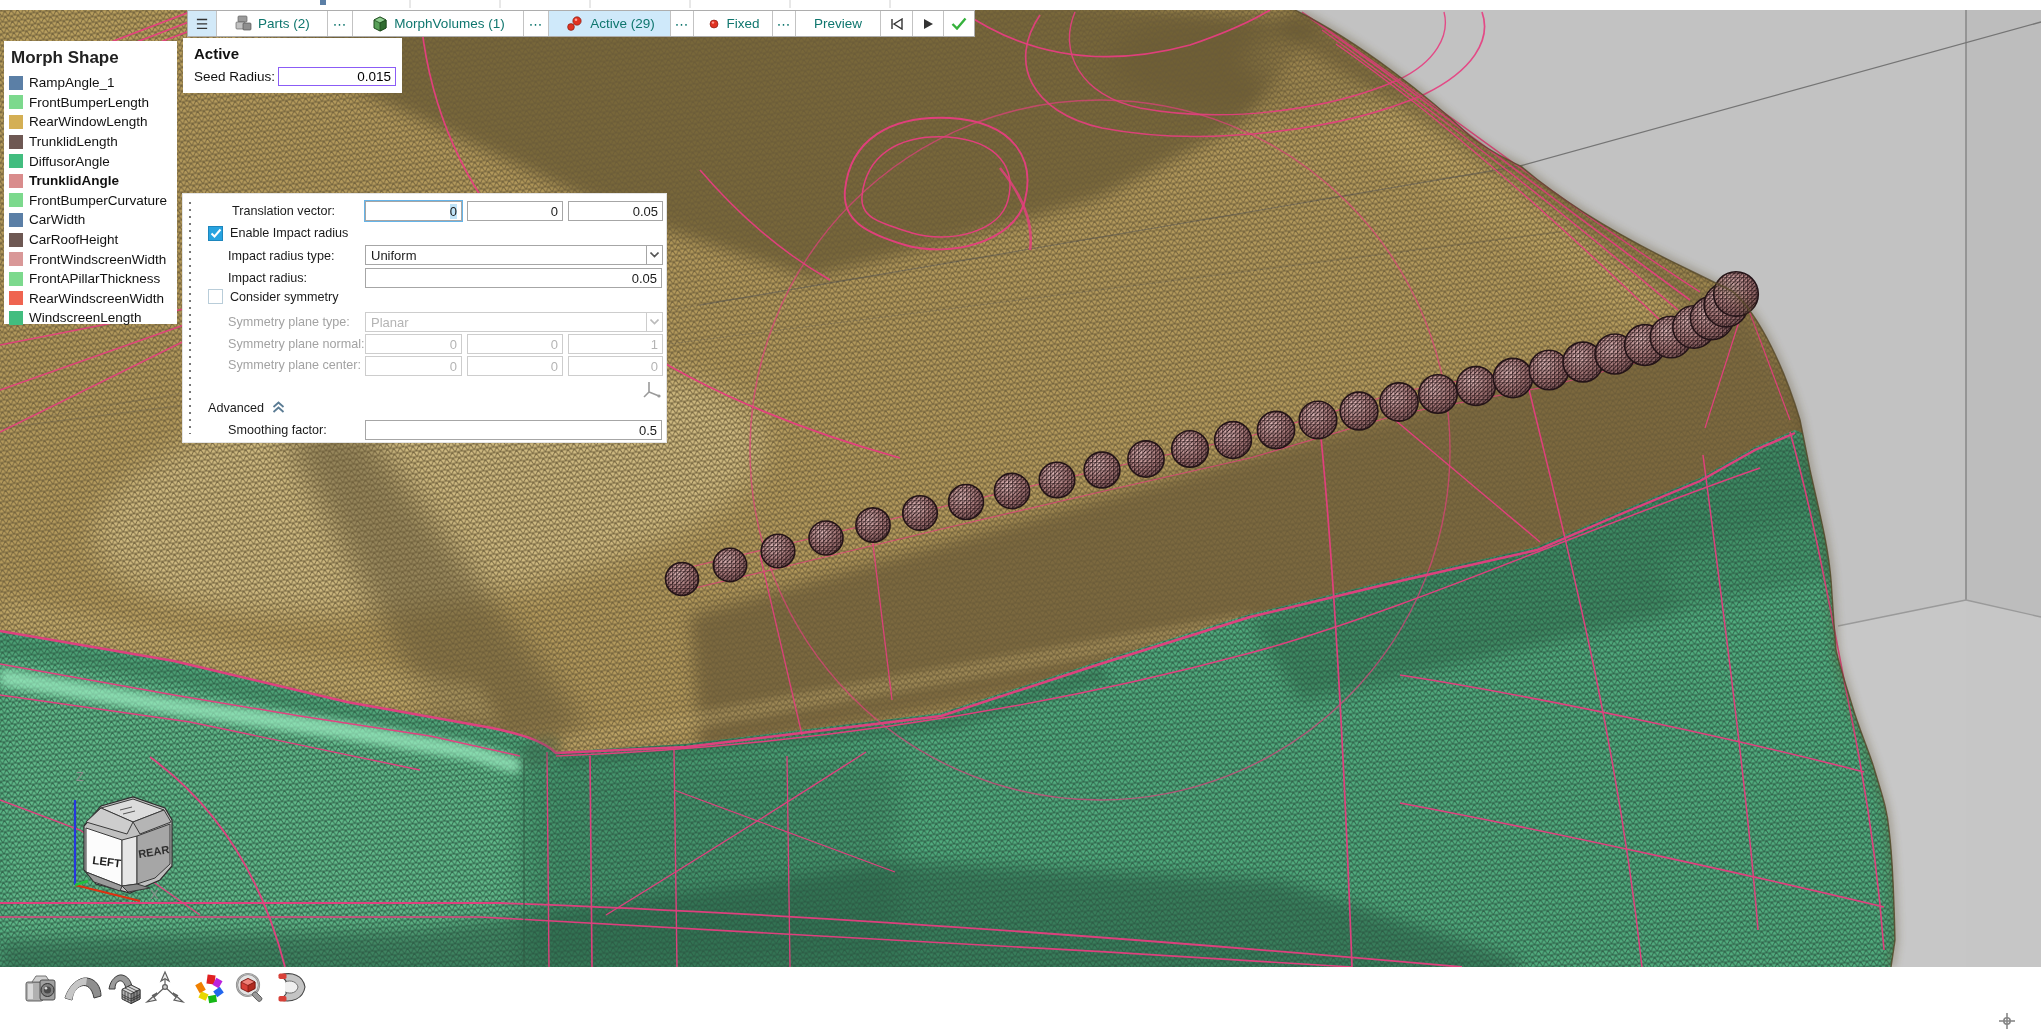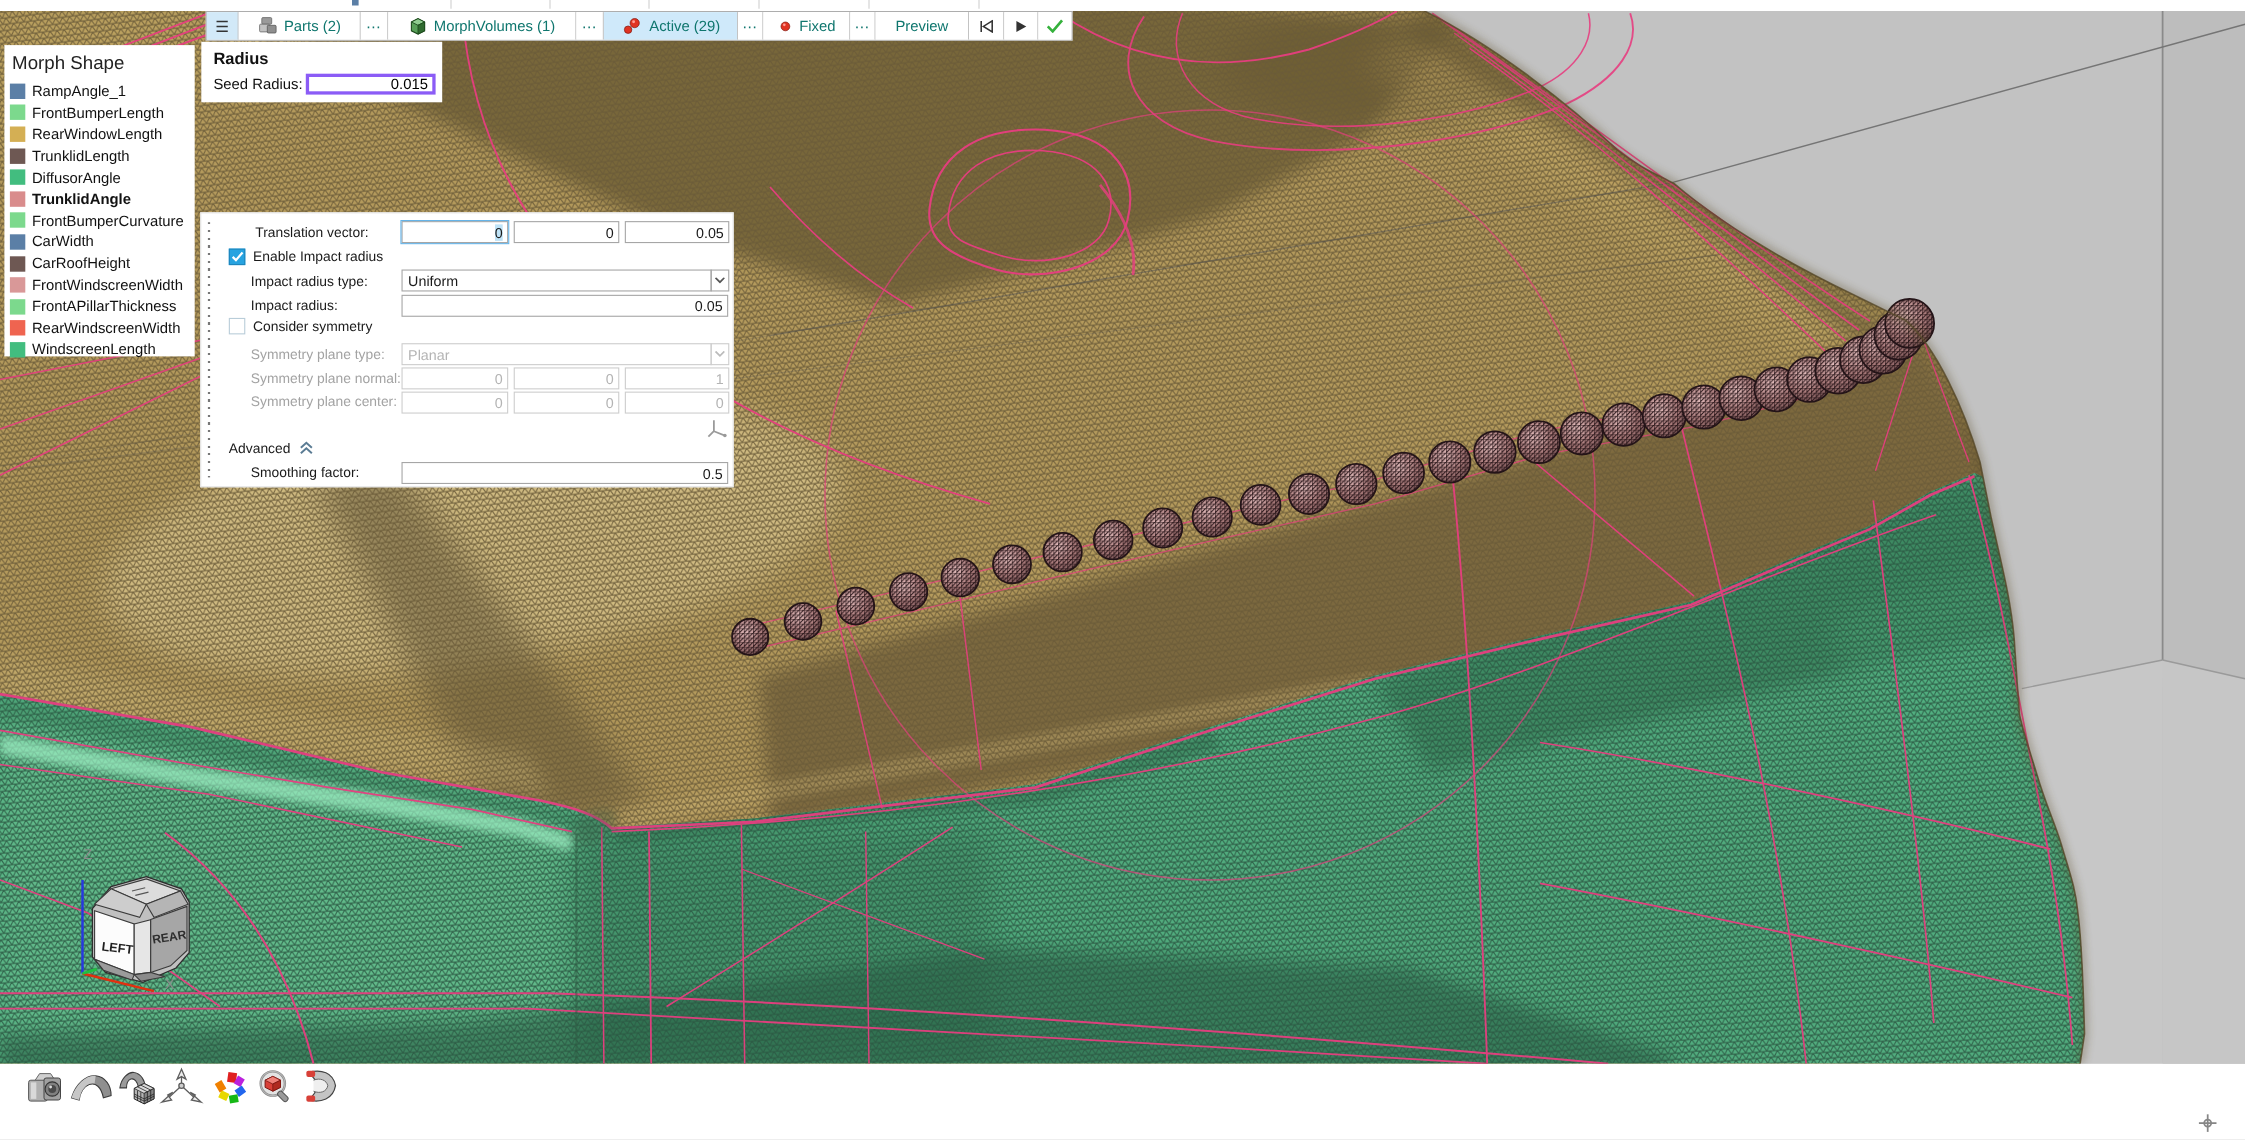--- a/index.html
+++ b/index.html
@@ -8,28 +8,28 @@
 #scene{position:absolute;left:0;top:0;}
 .panel{position:absolute;background:#fff;}
 
 #toolbar{position:absolute;left:187px;top:10px;height:27px;display:flex;
   border:1px solid #adadad;box-sizing:border-box;background:#fff;}
 .tb{display:flex;align-items:center;justify-content:center;height:100%;
   border-right:1px solid #c3c3c3;box-sizing:border-box;font-size:13.5px;color:#0f766e;background:#fff;}
 .tb:last-child{border-right:none;}
 
 #morph{left:4px;top:41px;width:173px;height:283px;}
-#morph h3{margin:7px 0 5px 7px;font-size:17px;font-weight:normal;color:#222;}
+#morph h3{margin:7px 0 5px 7px;font-size:17px;font-weight:bold;color:#222;}
 .mrow{display:flex;align-items:center;height:19.6px;font-size:13.5px;color:#111;}
 .sq{width:14px;height:14px;margin-left:5px;margin-right:6px;display:inline-block;flex:none;}
 
 #options{left:183px;top:38px;width:219px;height:55px;}
 #options .t{font-size:15px;font-weight:bold;color:#111;margin:7px 0 5px 11px;}
 #options .r{display:flex;align-items:center;margin-left:11px;font-size:13.5px;color:#111;white-space:nowrap;}
-#options input{width:118px;height:19px;border:3px solid #8b5cf6;text-align:right;
+#options input{width:118px;height:19px;border:1px solid #8b5cf6;text-align:right;
   font-size:13.5px;font-family:inherit;padding:0 4px 0 0;margin-left:3px;box-sizing:border-box;}
 
 #dlg{left:182px;top:193px;width:485px;height:250px;border:1px solid #e4e4e4;box-sizing:border-box;}
 #dlg .dots{position:absolute;left:6px;top:8px;bottom:8px;width:2px;
   background-image:repeating-linear-gradient(#777 0 2px,transparent 2px 7px);}
 .dlab{position:absolute;font-size:12.6px;color:#1a1a1a;white-space:nowrap;}
 .gray{color:#a3a3a3 !important;}
 .ibox{position:absolute;border:1px solid #a6a6a6;background:#fff;font-size:13px;color:#1a1a1a;
   text-align:right;box-sizing:border-box;padding:2px 4px 0 0;}
 .ibox.gray{border-color:#cdcdcd;color:#b4b4b4 !important;}
@@ -518,21 +518,21 @@
       <span class="sq" style="background:#ef6450"></span>
       <span style="font-weight:normal">RearWindscreenWidth</span>
     </div>
 <div class="mrow">
       <span class="sq" style="background:#42bd7f"></span>
       <span style="font-weight:normal">WindscreenLength</span>
     </div>
 </div>
 
 <div id="options" class="panel">
-  <div class="t">Radius</div>
+  <div class="t">Active</div>
   <div class="r">Seed Radius:<input value="0.015" readonly="" style=""></div>
 </div>
 
 <div id="dlg" class="panel">
   <div class="dots"></div>
   <div class="dlab " style="left:25px;top:10px;margin-left:24px;">Translation vector:</div>
 <div class="ibox " style="left:182px;top:7px;width:97px;height:20px;"><span style="background:#bfe3f7;">0</span></div>
 <div class="ibox " style="left:284px;top:7px;width:96px;height:20px;">0</div>
 <div class="ibox " style="left:385px;top:7px;width:95px;height:20px;">0.05</div>
 <div style="position:absolute;left:181px;top:6px;width:99px;height:22px;border:1px solid #66b4e8;box-sizing:border-box;"></div>

